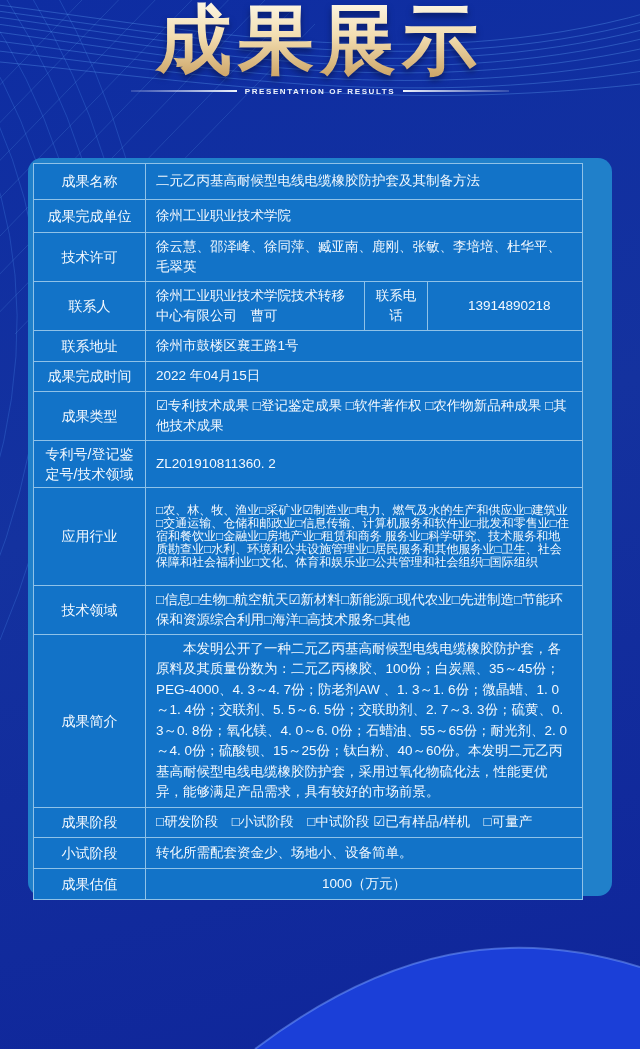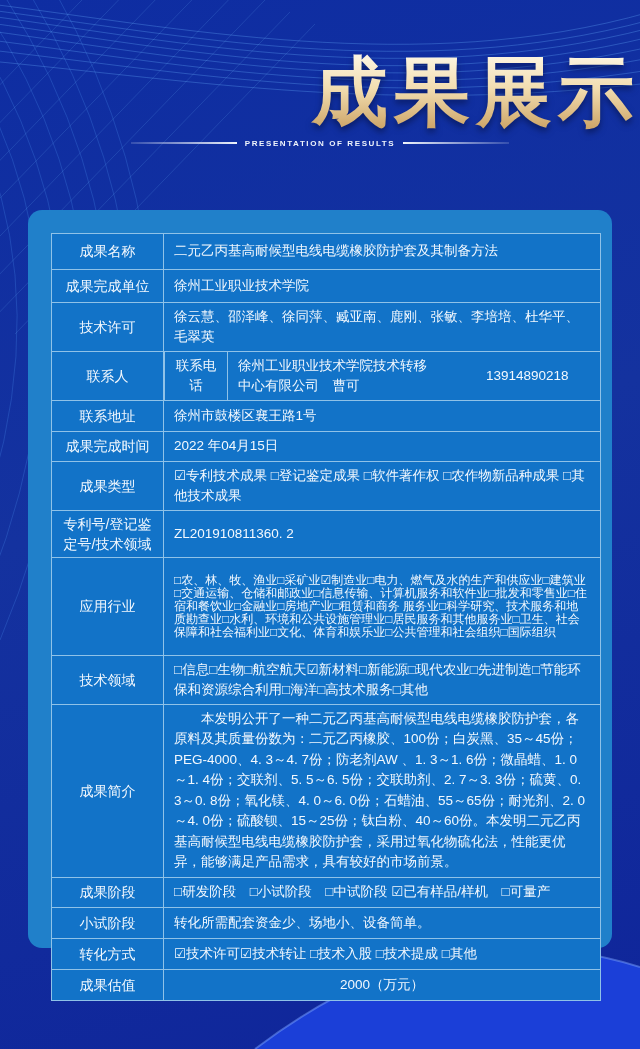--- a/index.html
+++ b/index.html
@@ -5,42 +5,42 @@
   html,body{margin:0;padding:0;}
   body{
     width:640px;height:1049px;overflow:hidden;position:relative;
     font-family:"Liberation Sans","DejaVu Sans",sans-serif;
     background:linear-gradient(165deg,#0e2da2 0%,#14329f 45%,#0f259a 100%);
   }
   .bg-svg{position:absolute;left:0;top:0;pointer-events:none;}
   .bg-bottom{position:absolute;left:0;bottom:0;pointer-events:none;}
 
   
-  .header{position:relative;text-align:right;padding-top:52px;}
+  .header{position:relative;text-align:center;}
   .title{
     margin:0;
     font-family:"DejaVu Serif","Liberation Serif",serif;
     font-weight:bold;font-size:76px;line-height:1.06;letter-spacing:6px;
     background:linear-gradient(180deg,#fdf7e6 0%,#f2ddb0 45%,#c99f60 100%);
     -webkit-background-clip:text;background-clip:text;color:transparent;
     filter:drop-shadow(0 4px 3px rgba(4,14,60,.55));
   }
   .tagline{
     width:378px;margin:6px auto 12px;display:flex;align-items:center;gap:8px;
   }
   .tagline .rule{flex:1;height:2px;background:linear-gradient(90deg,rgba(255,255,255,.15),#eef3fb);}
   .tagline .rule.right{background:linear-gradient(90deg,#eef3fb,rgba(255,255,255,.15));}
   .tagline .txt{
     color:#eef3fb;font-size:8px;letter-spacing:1.6px;font-weight:bold;white-space:nowrap;
   }
 
   
   .panel{
     position:relative;width:584px;margin:62px auto 0;height:738px;
-    background:#2080ca;border-radius:14px;box-sizing:border-box;padding:23px;
+    background:#2080ca;border-radius:14px;box-sizing:border-box;padding:5px;
   }
   .table{
     width:550px;border:1px solid #8fc2e8;box-sizing:border-box;
     display:flex;flex-direction:column;background:#1273c8;
   }
   .t-row{display:flex;align-items:stretch;border-bottom:1px solid #8fc2e8;}
   .t-row:last-child{border-bottom:none;}
   .cell{
     display:flex;align-items:center;box-sizing:border-box;
     color:#f2f8fe;font-size:13.5px;line-height:20px;
@@ -137,22 +137,22 @@
       <div class="cell value">徐州工业职业技术学院</div>
     </div>
 
     <div class="t-row">
       <div class="cell label">技术许可</div>
       <div class="cell value">徐云慧、邵泽峰、徐同萍、臧亚南、鹿刚、张敏、李培培、杜华平、毛翠英</div>
     </div>
 
     <div class="t-row">
       <div class="cell label">联系人</div>
+      <div class="cell value">徐州工业职业技术学院技术转移中心有限公司　曹可</div>
       <div class="cell sub-label">联系电话</div>
-      <div class="cell value">徐州工业职业技术学院技术转移中心有限公司　曹可</div>
       <div class="cell sub-value">13914890218</div>
     </div>
 
     <div class="t-row">
       <div class="cell label">联系地址</div>
       <div class="cell value">徐州市鼓楼区襄王路1号</div>
     </div>
 
     <div class="t-row">
       <div class="cell label">成果完成时间</div>
@@ -187,24 +187,20 @@
     <div class="t-row">
       <div class="cell label">成果阶段</div>
       <div class="cell value">□研发阶段　□小试阶段　□中试阶段 ☑已有样品/样机　□可量产</div>
     </div>
 
     <div class="t-row">
       <div class="cell label">小试阶段</div>
       <div class="cell value">转化所需配套资金少、场地小、设备简单。</div>
     </div>
 
-    <div class="t-row">
-      <div class="cell label">转化方式</div>
-      <div class="cell value">☑技术许可☑技术转让 □技术入股 □技术提成 □其他</div>
-    </div>
 
     <div class="t-row">
       <div class="cell label">成果估值</div>
-      <div class="cell value center">2000（万元）</div>
+      <div class="cell value center">1000（万元）</div>
     </div>
 
   </div>
 </section>
 
 </body></html>

